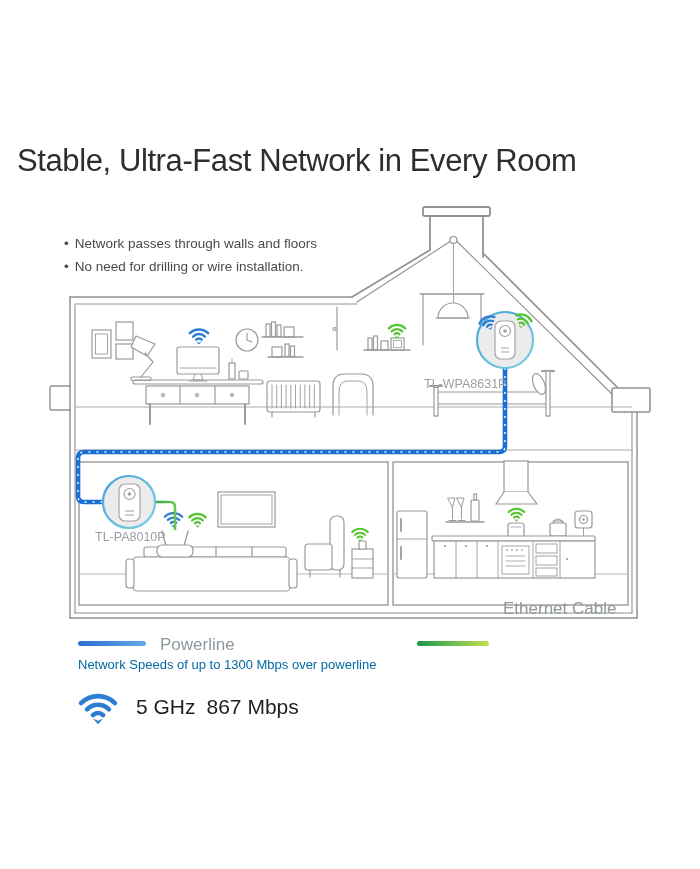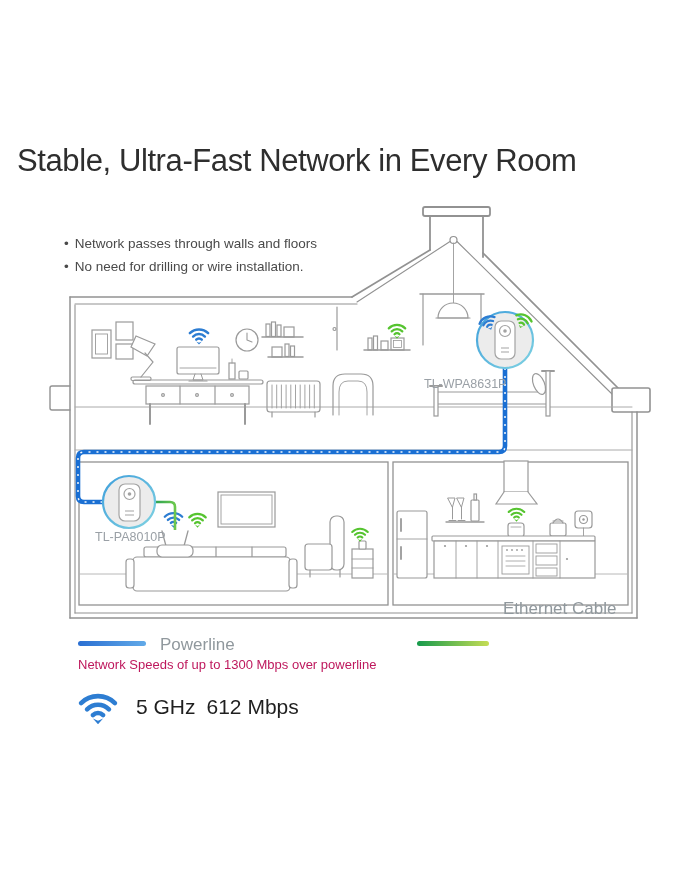--- a/index.html
+++ b/index.html
@@ -15,21 +15,21 @@
   .bullets .b{display:block;}
   .bullets .dot{margin-right:6px;color:#4a4a4a;}
   .house{position:absolute;left:40px;top:198px;width:630px;height:432px;}
   .legend{position:absolute;left:0;top:0;width:700px;}
   .swatch{position:absolute;height:5px;border-radius:3px;}
   .swatch.blue{left:78px;top:641px;width:68px;background:linear-gradient(90deg,#2a6fd2,#62aae8);}
   .swatch.green{left:417px;top:641px;width:72px;background:linear-gradient(90deg,#169a4c,#c6dd55);}
   .legend-label{position:absolute;font-size:17px;color:#90989d;}
   .legend-label.pw{left:160px;top:635px;}
   .legend-label.eth{left:503px;top:599px;}
-  .legend-note{position:absolute;left:78px;top:657px;font-size:13px;color:#be185d;}
+  .legend-note{position:absolute;left:78px;top:657px;font-size:13px;color:#0369a1;}
   .speed{position:absolute;top:688px;display:flex;align-items:center;}
   .speed.s1{left:76px;}
   .speed.s2{left:412px;}
   .speed .wicon{width:44px;height:37px;flex:0 0 auto;}
   .speed .band{font-size:21px;color:#1f1f1f;margin-left:16px;}
   .speed .rate{font-size:21px;color:#1f1f1f;margin-left:11px;}
 </style>
 </head>
 <body>
 
@@ -332,16 +332,16 @@
     <div class="swatch green"></div>
     <div class="legend-label eth">Ethernet Cable</div>
     <div class="legend-note">Network Speeds of up to 1300 Mbps over powerline</div>
   </div>
 
   <div class="speed s1">
     <svg class="wicon" viewBox="0 0 24 21" color="#2d7dd2">
         <use href="#wifi"></use>
       </svg>
     <span class="band">5 GHz</span>
-    <span class="rate">612 Mbps</span>
+    <span class="rate">867 Mbps</span>
   </div>
 
 </div>
 
 </body></html>

